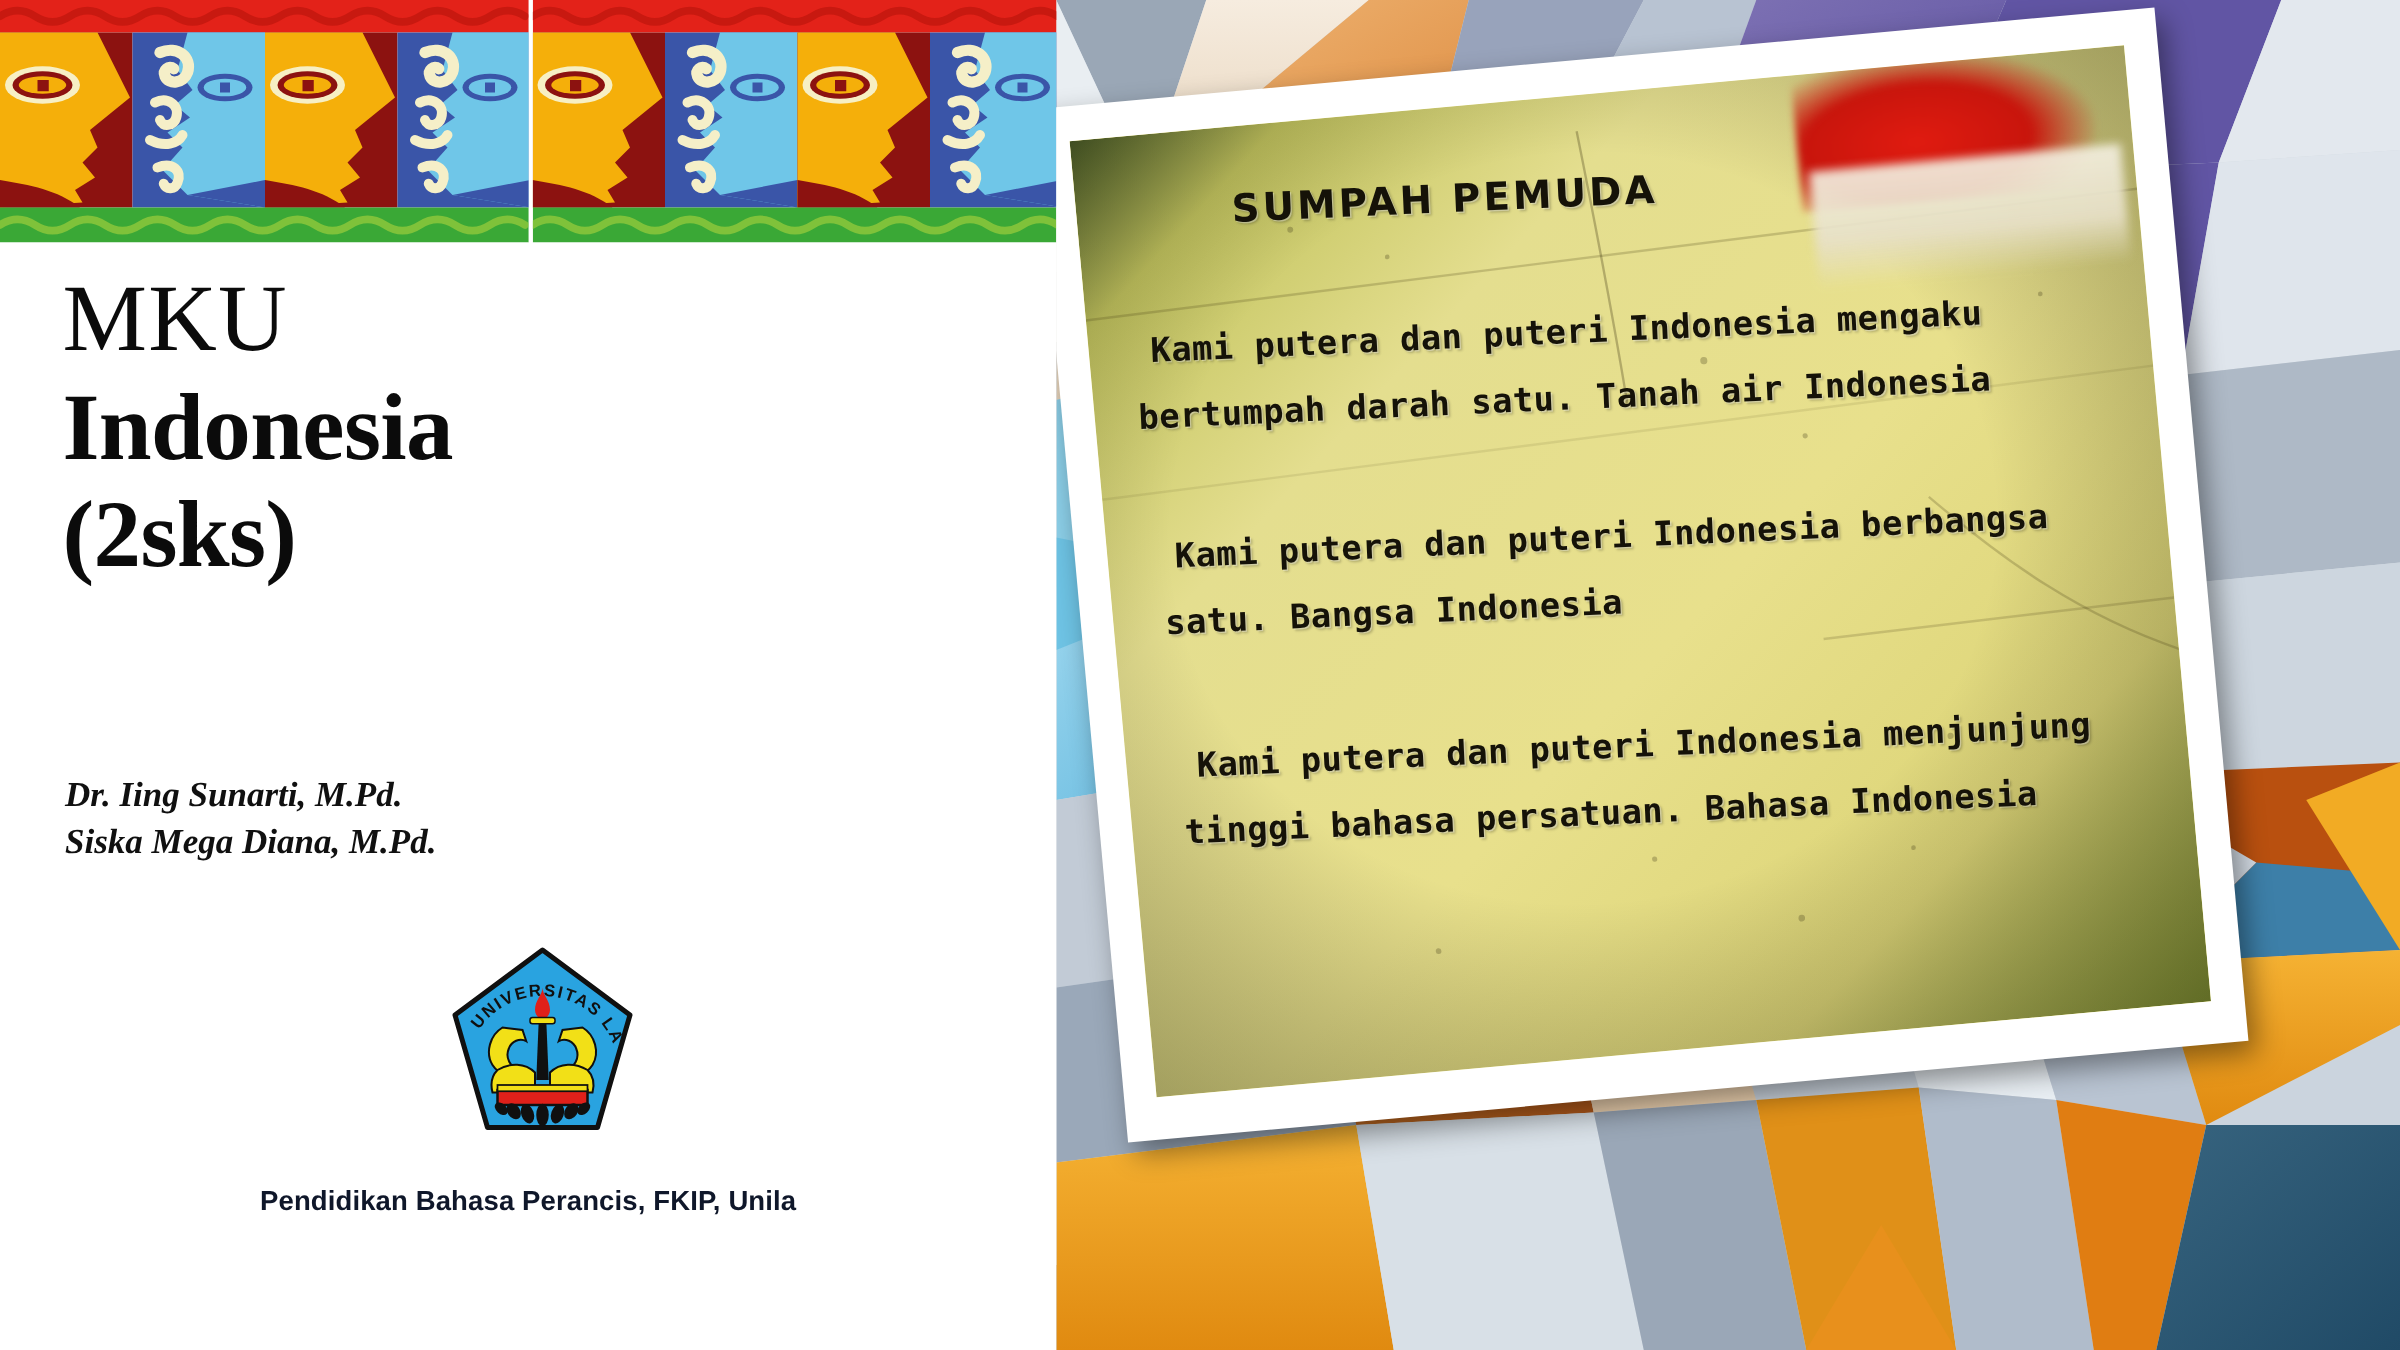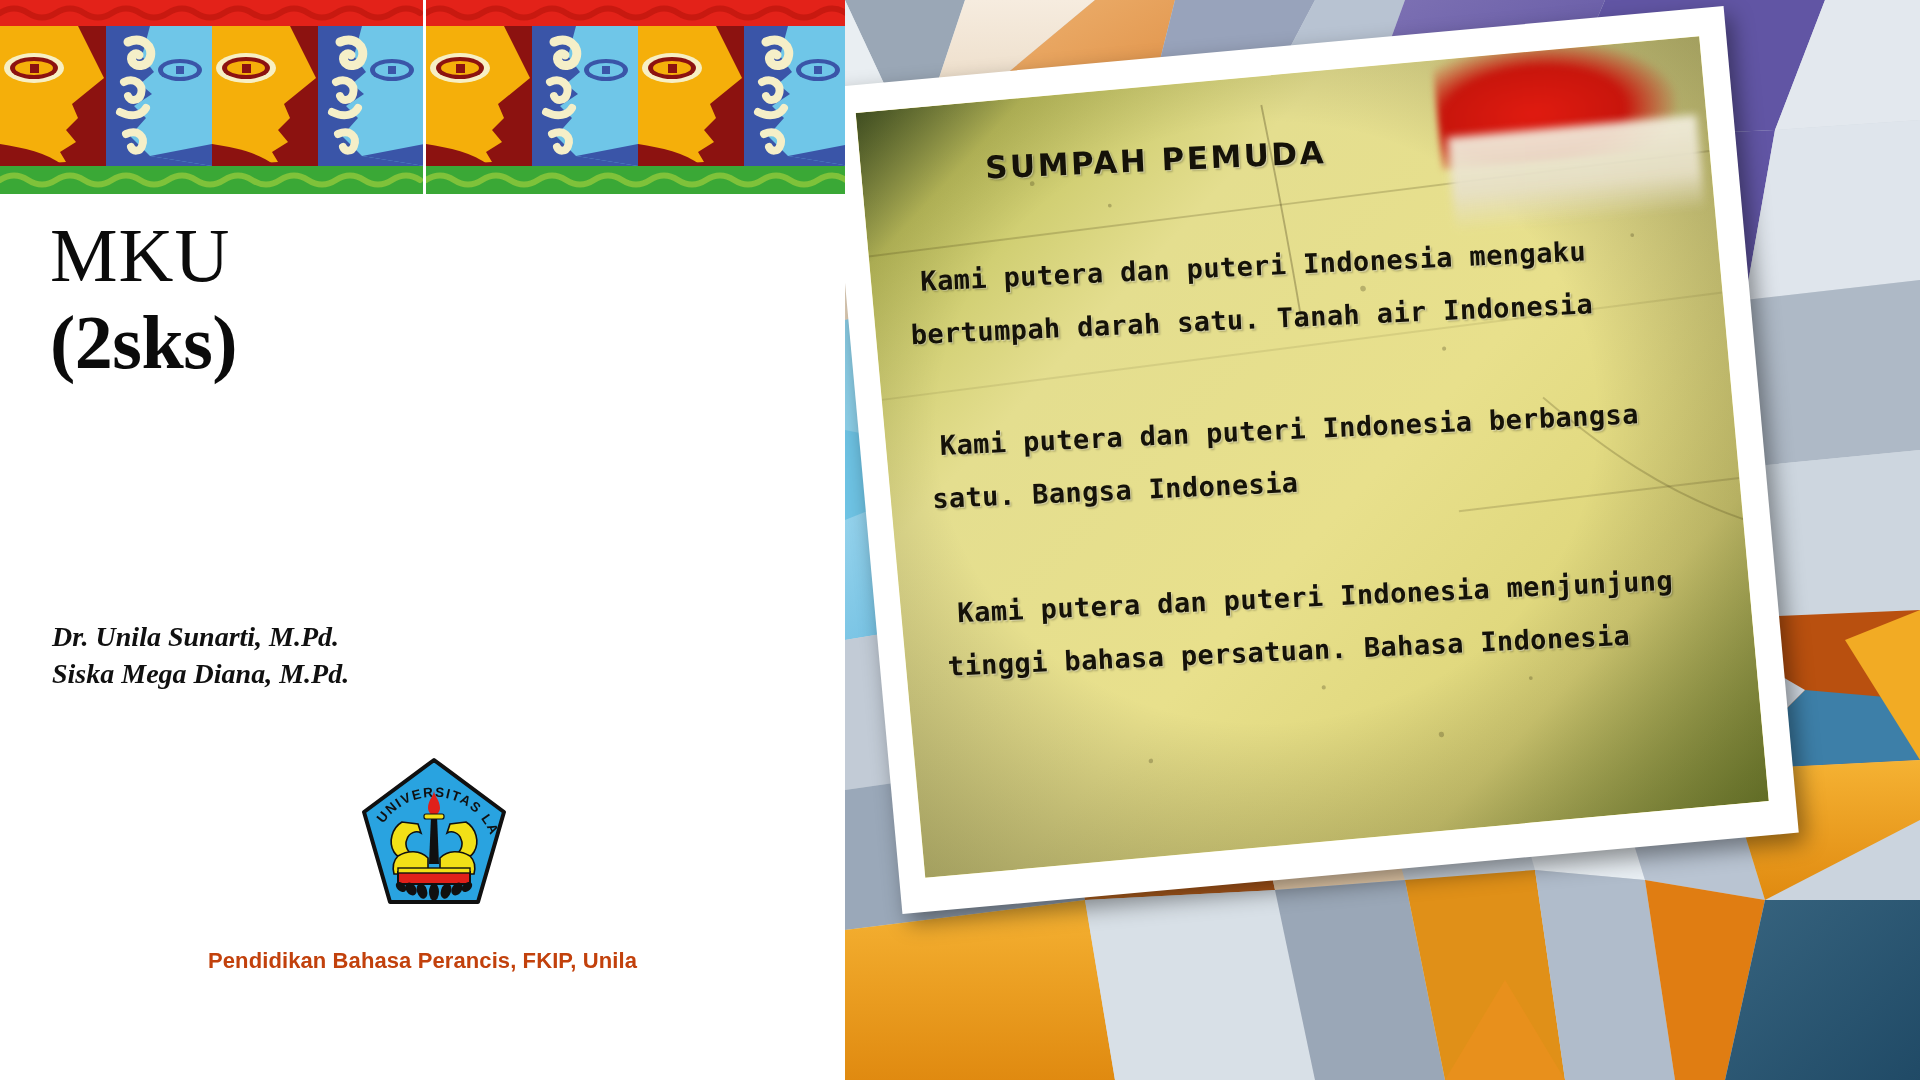--- a/index.html
+++ b/index.html
@@ -40,21 +40,21 @@
   }
 
   
   #logo-wrap{position:absolute;left:358px;top:756px;width:152px;height:160px;}
   #logo-wrap svg{display:block;}
 
   
   #footer{position:absolute;left:0;top:950px;width:845px;text-align:center;}
   #footer .fline{
     font-family:"Liberation Sans", sans-serif;
-    font-weight:700;color:#c2410c;font-size:22px;
+    font-weight:700;color:#0f172a;font-size:22px;
     letter-spacing:0.1px;line-height:1.0;
   }
   #footer .fline.f2{margin-top:26px;}
 
   
   #right-panel{position:absolute;left:845px;top:0;width:1075px;height:1080px;overflow:hidden;background:#cfd6dc;}
   #poly-bg{position:absolute;left:0;top:0;width:1075px;height:1080px;}
   #poly-bg svg{display:block;}
 
   
@@ -346,25 +346,26 @@
             </g>
           <rect x="0" y="166" width="424" height="28" fill="#3AA836"></rect>
           <path d="M0,180 q14,-9 28,0 t28,0 t28,0 t28,0 t28,0 t28,0 t28,0 t28,0 t28,0 t28,0 t28,0 t28,0 t28,0 t28,0 t28,0" fill="none" stroke="#7FC23A" stroke-width="6" stroke-linecap="round"></path>
           <rect x="0" y="194" width="424" height="24" fill="#ffffff"></rect>
         </svg>
       </div>
     </div>
 
     <div id="title-block">
       <div class="tline t1">MKU</div>
+      <div class="tline">Indonesia</div>
       <div class="tline">(2sks)</div>
     </div>
 
     <div id="authors">
-      <div class="aline">Dr. Unila Sunarti, M.Pd.</div>
+      <div class="aline">Dr. Iing Sunarti, M.Pd.</div>
       <div class="aline">Siska Mega Diana, M.Pd.</div>
     </div>
 
     <div id="logo-wrap">
       <svg width="152" height="160" viewBox="0 0 152 160" xmlns="http://www.w3.org/2000/svg">
         <defs>
           <path id="arcpath" d="M20,78 A60,58 0 0,1 132,78" fill="none"></path>
         </defs>
 
         <path d="M76,4 L146,56 L120,146 L32,146 L6,56 Z" fill="#29A3E0" stroke="#101010" stroke-width="4" stroke-linejoin="round"></path>

